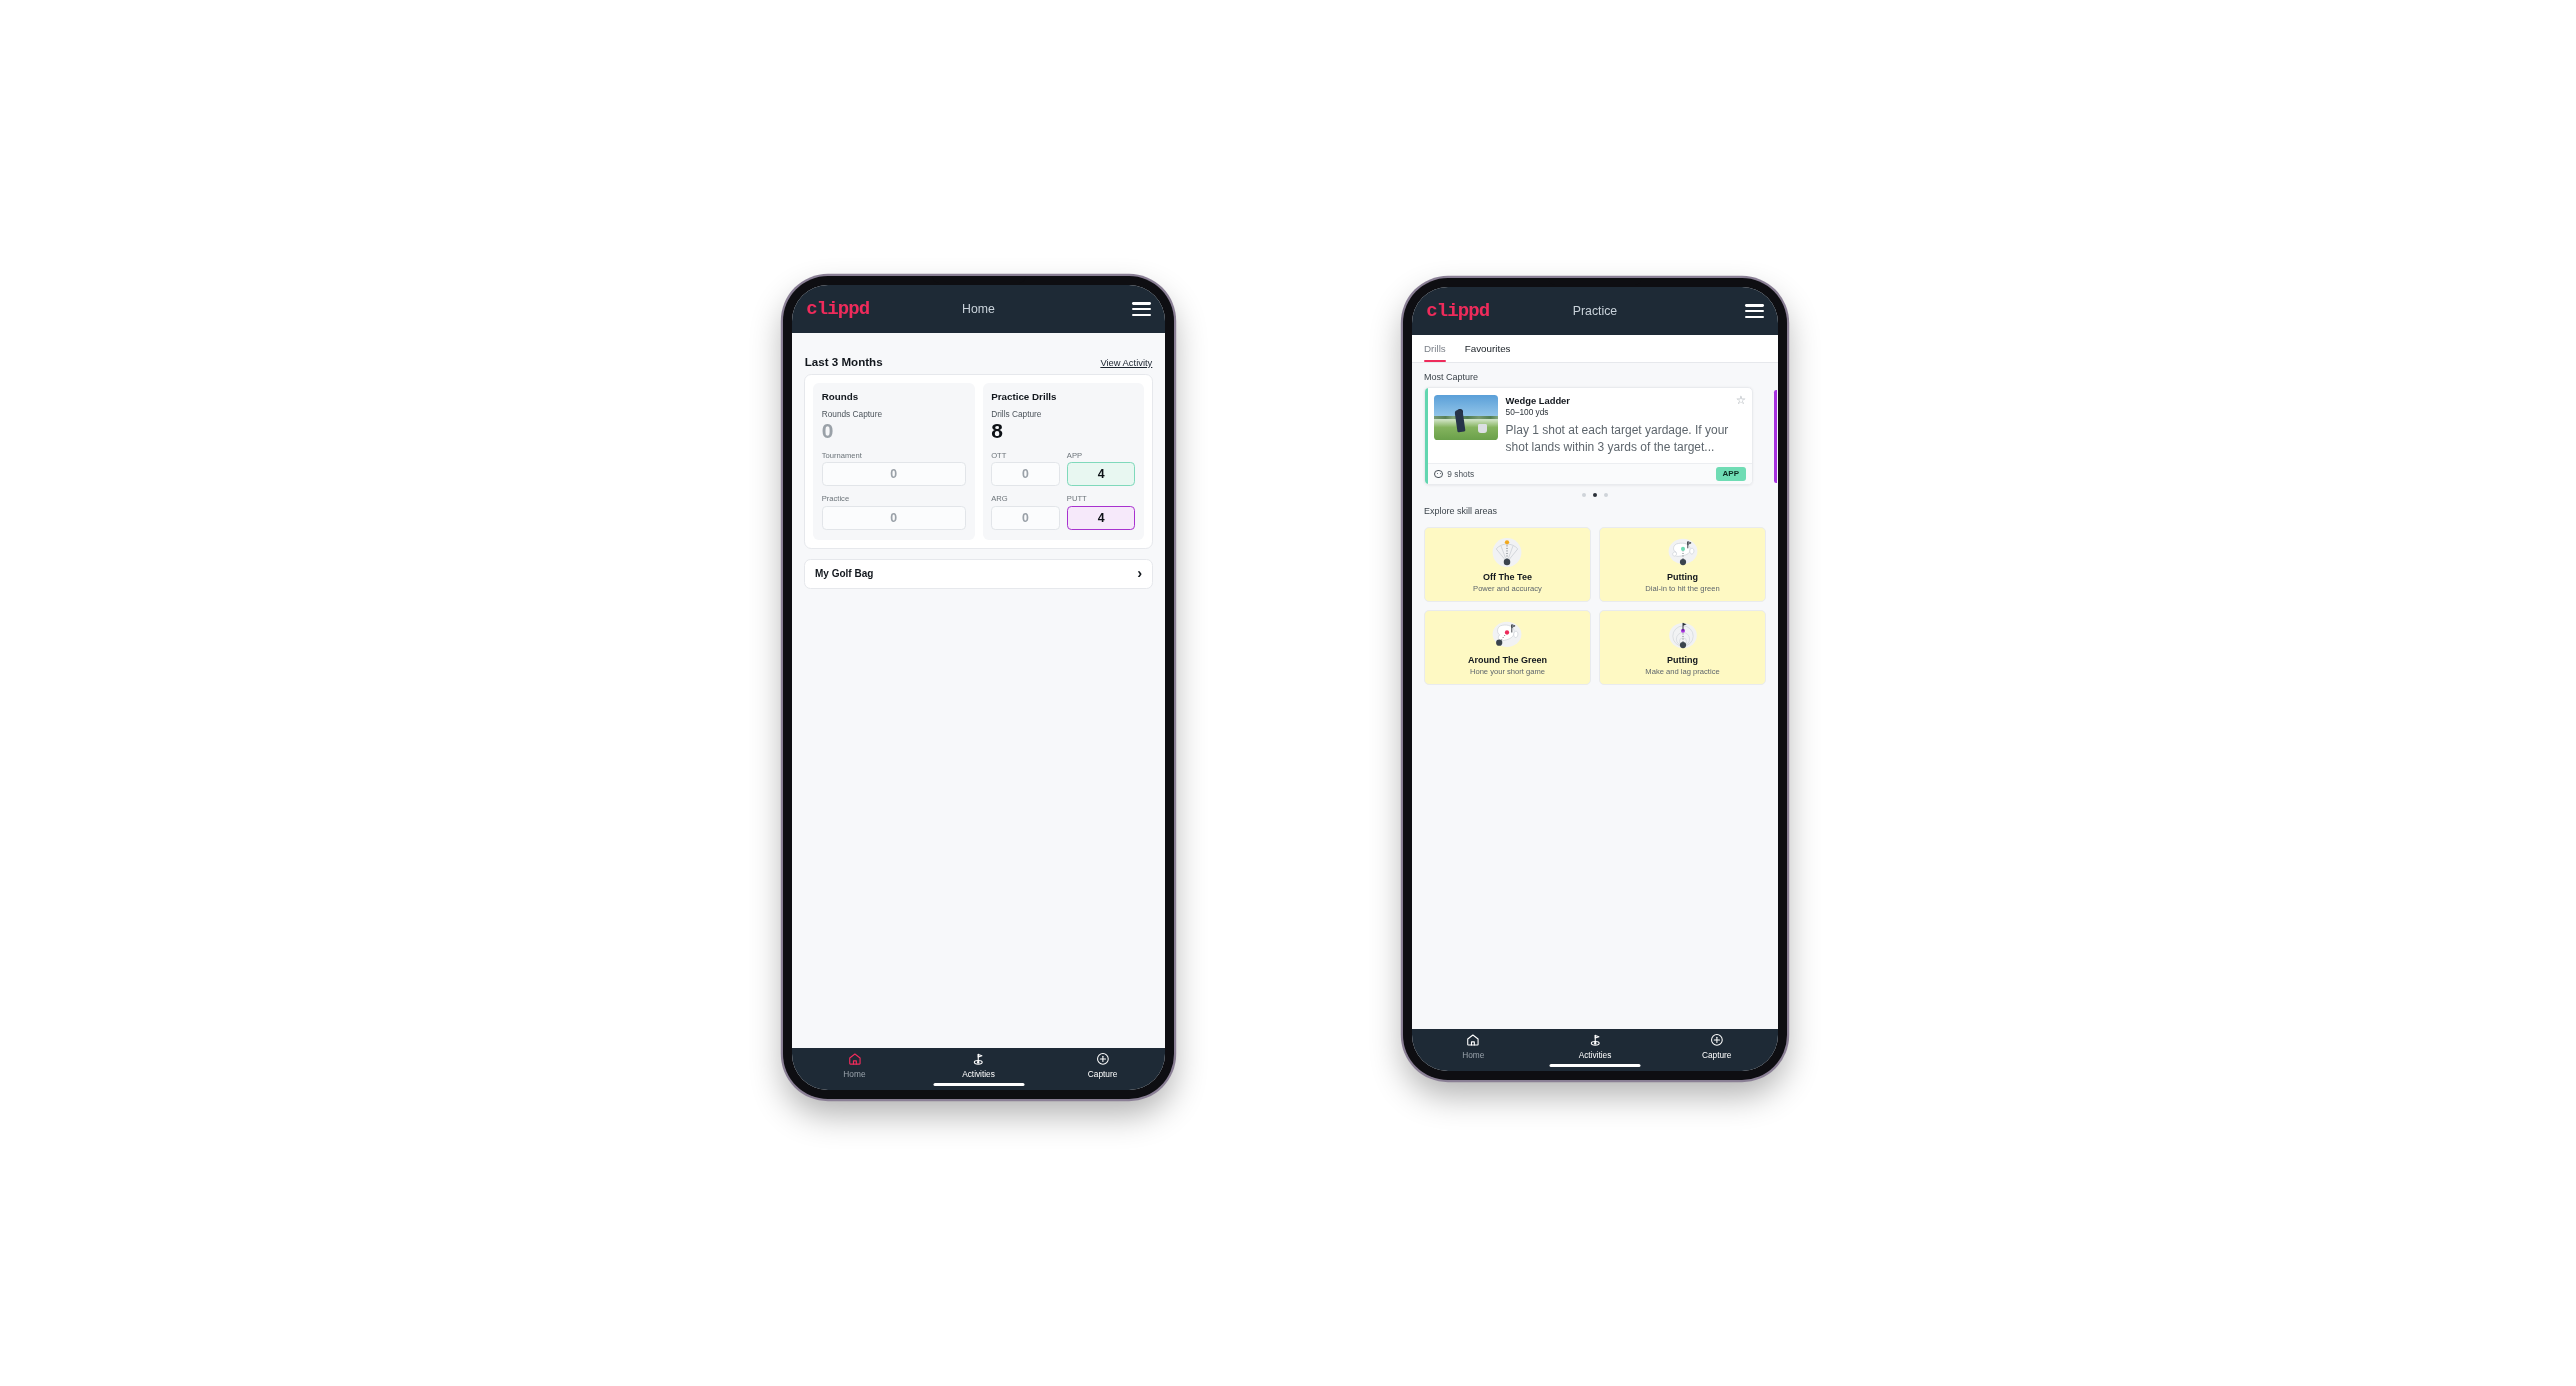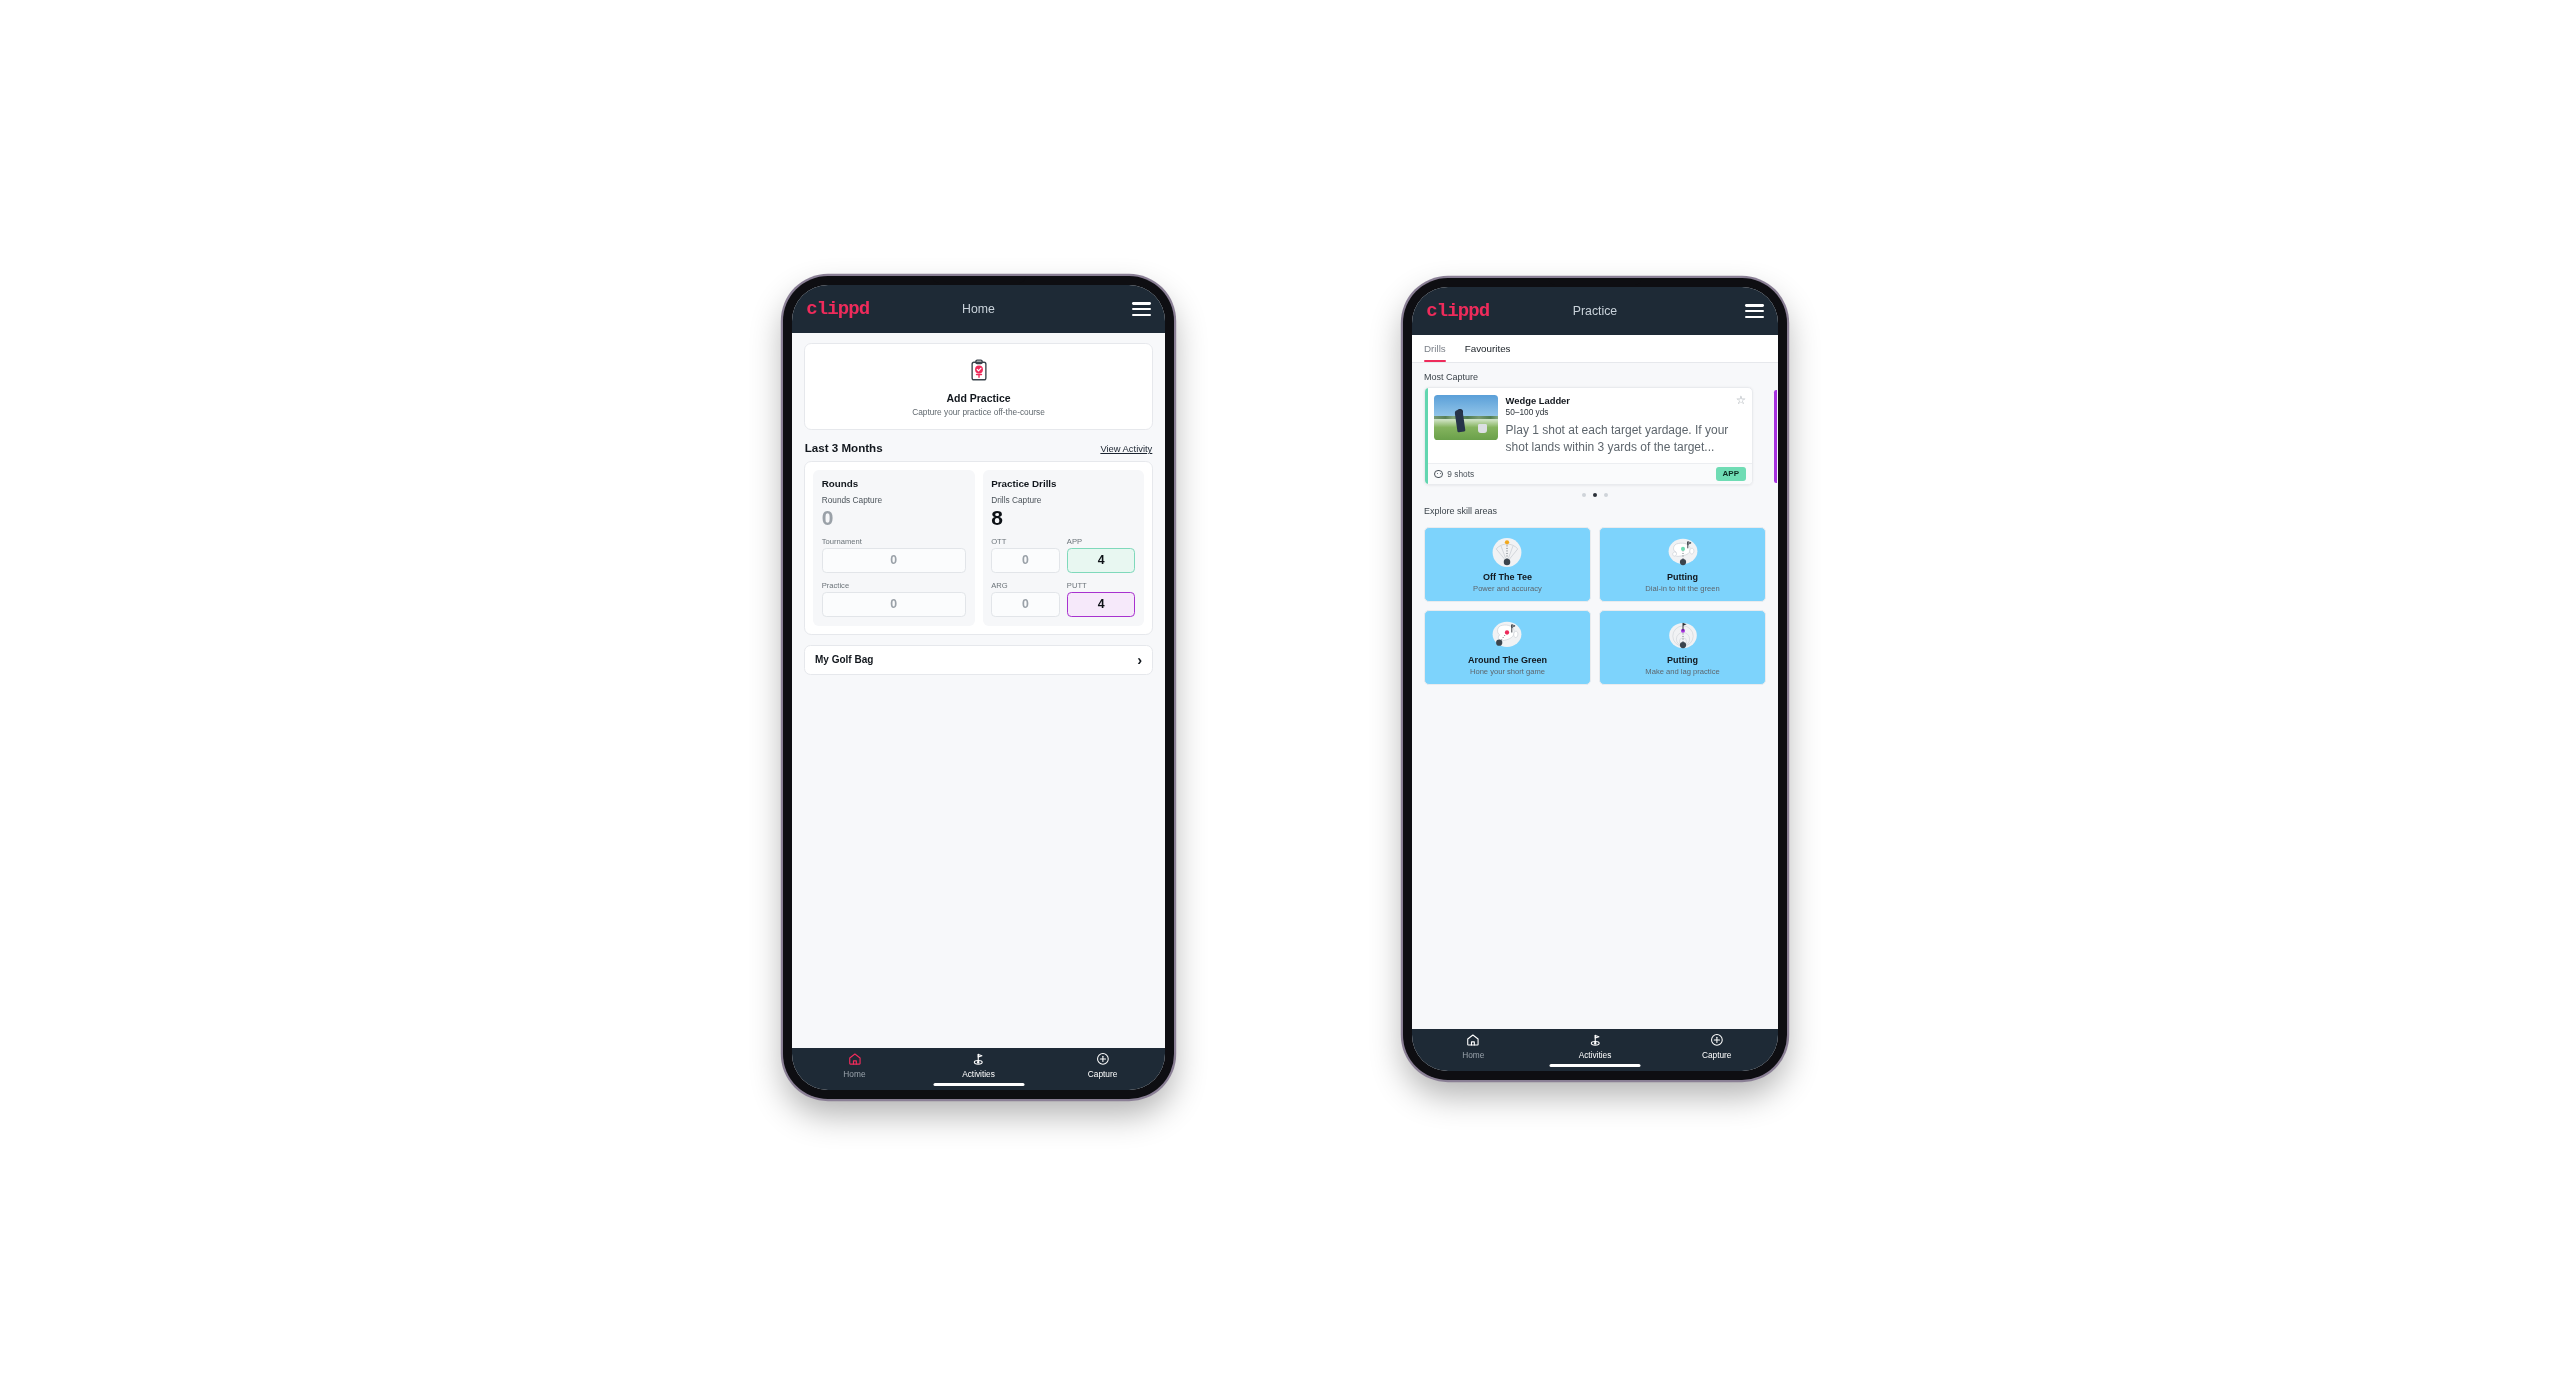--- a/index.html
+++ b/index.html
@@ -297,21 +297,21 @@
   .dot.active { background: #2b3138; }
 
   
   .skill-grid {
     display: grid;
     grid-template-columns: 1fr 1fr;
     gap: 8px;
     padding: 5px 11.6px 0 11.6px;
   }
   .skill-card {
-    background: #7dd3fc;
+    background: #fef9c3;
     border: 0.7px solid #e9ebee;
     border-radius: 5px;
     padding: 6.5px 4.3px 8px 4.3px;
     text-align: center;
     min-height: 70px;
   }
   .skill-icon { height: 36px; display: flex; align-items: center; justify-content: center; }
   .skill-title { font-size: 9px; font-weight: 700; color: #12171d; margin-top: 2.2px; }
   .skill-sub { font-size: 7.6px; color: #5e666d; margin-top: 1.4px; }
 </style>
@@ -332,34 +332,20 @@
             <span></span>
             <span></span>
         </div>
       </div>
 
       <div class="content">
 
         <div class="quick-row">
 
 
-          <div class="quick-card">
-            <div class="quick-icon">
-              <svg width="30" height="30" viewBox="0 0 48 48">
-                <rect x="13" y="10" width="22" height="28" rx="3" fill="none" stroke="#3b444d" stroke-width="2.2"></rect>
-                <rect x="19" y="6.5" width="10" height="5.5" rx="2" fill="none" stroke="#3b444d" stroke-width="2.2"></rect>
-                <circle cx="24" cy="21.5" r="6.3" fill="#ee2b5b"></circle>
-                <path d="M21.2 21.6 L23.3 23.8 L27 19.7" fill="none" stroke="#ffffff" stroke-width="2" stroke-linecap="round" stroke-linejoin="round"></path>
-                <line x1="20" y1="29.5" x2="28" y2="29.5" stroke="#ee2b5b" stroke-width="2.2" stroke-linecap="round"></line>
-                <line x1="24" y1="29.5" x2="24" y2="34" stroke="#ee2b5b" stroke-width="2.2" stroke-linecap="round"></line>
-              </svg>
-            </div>
-            <div class="quick-title">Add Practice</div>
-            <div class="quick-sub">Capture your practice off-the-course</div>
-          </div>
 
         </div>
 
         <div class="section-head">
           <div class="section-title">Last 3 Months</div>
           <a class="section-link" href="#">View Activity</a>
         </div>
 
         <div class="stats-card">
 

